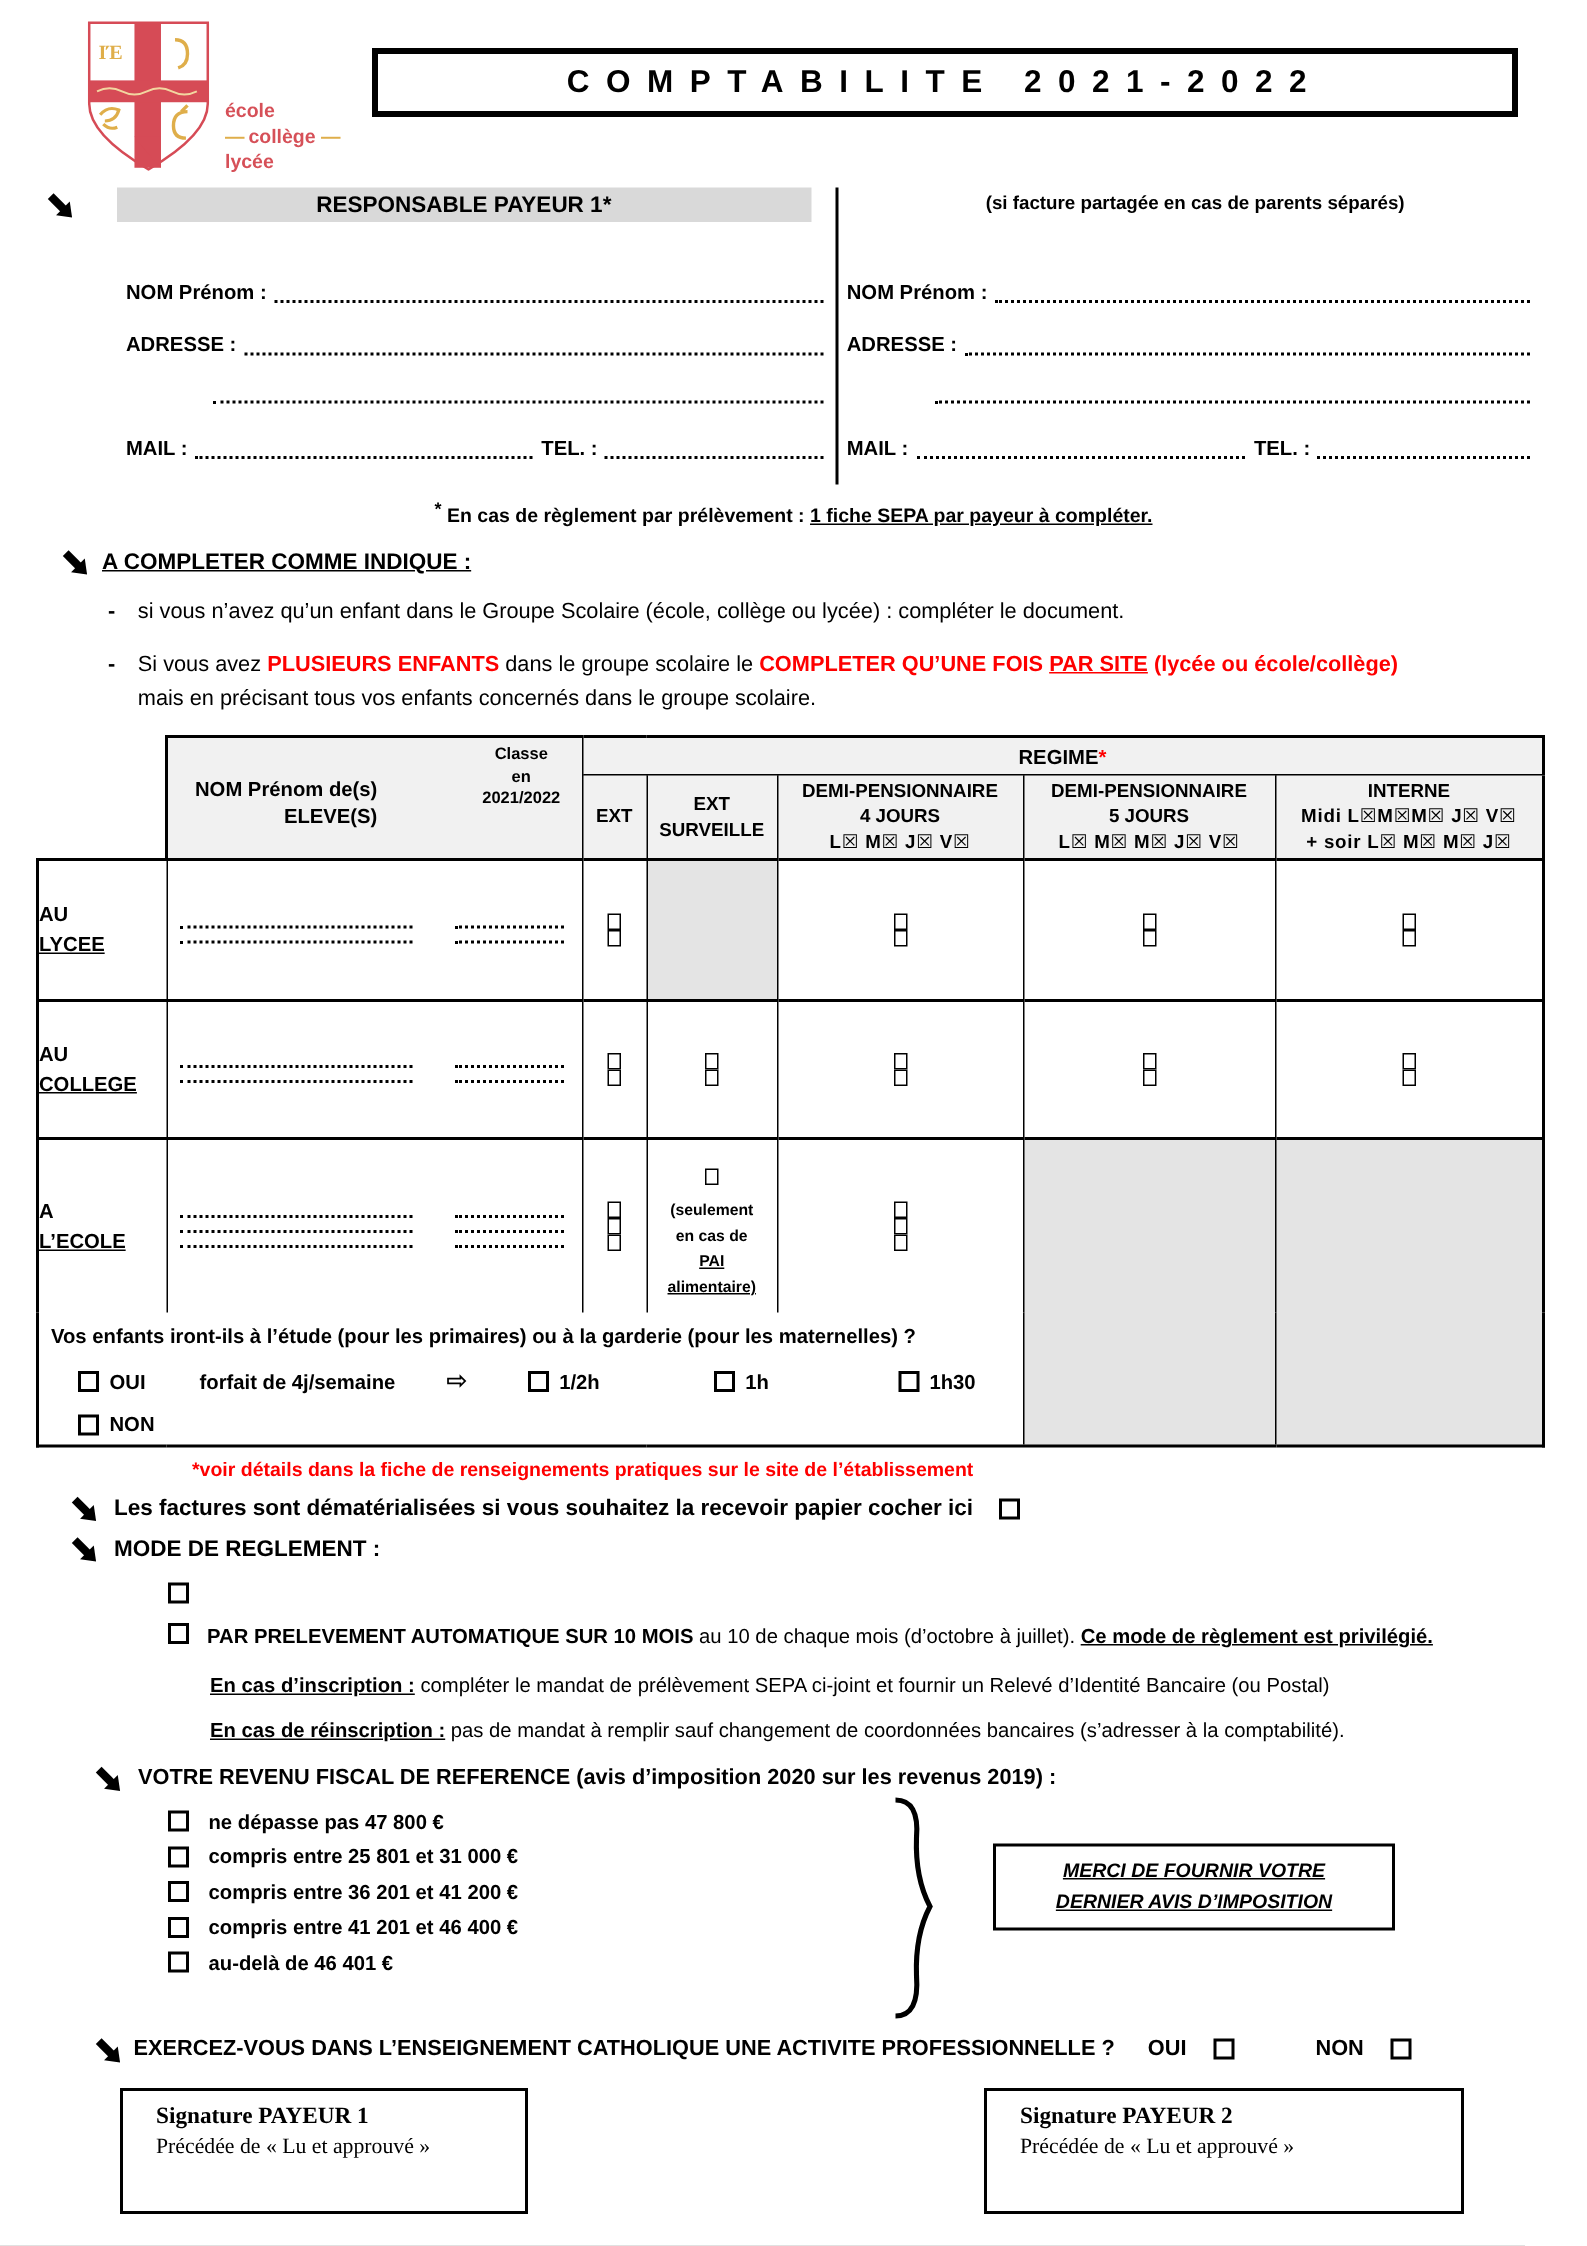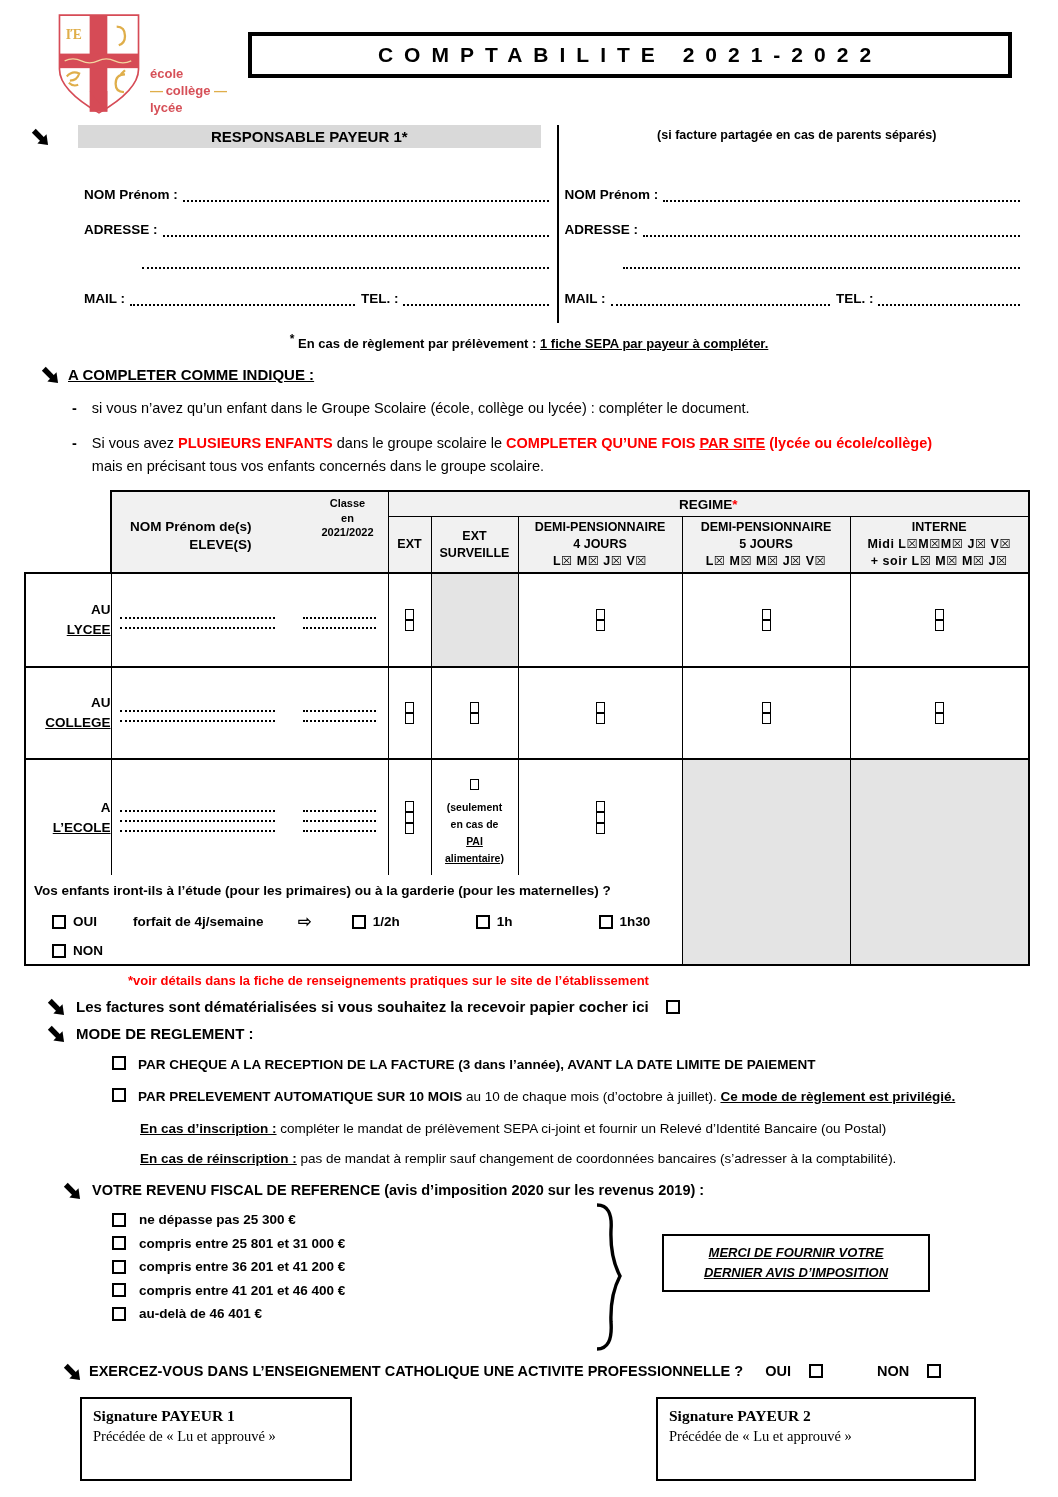--- a/index.html
+++ b/index.html
@@ -56,21 +56,21 @@
   .th-left { border-left:2.5px solid #000 !important; }
   .th-right { border-right:2.5px solid #000 !important; }
   .regime-cell { font-size:13.5px; height:25px; text-align:center; }
   .name-head { position:relative; }
   .nh-name { position:absolute; left:18px; top:54%; transform:translateY(-50%); font-size:13.5px; text-align:right; line-height:1.35; }
   .nh-classe { position:absolute; right:14px; top:4px; font-size:11px; text-align:center; line-height:1.3; }
   .subhead { text-align:center; font-size:12.5px; height:57px; line-height:1.35; }
   .subhead .days { font-size:12.5px; letter-spacing:0.5px; white-space:nowrap; }
   .row-sep td { border-top:2px solid #000; }
   .tbl tr.body-top td { border-top:2px solid #000; }
-  .sitecol { padding-left:7px; font-size:13.5px; font-weight:700; line-height:1.5;text-align:right; }
+  .sitecol { padding-left:7px; font-size:13.5px; font-weight:700; line-height:1.5; }
   .namecol { display:flex; flex-direction:column; justify-content:space-around; height:100%; padding:6px 12px 8px 8px; }
   .nline { display:flex; align-items:flex-end; }
   .nd1 { flex:2.15; border-bottom:2px dotted #000; height:10px; }
   .ngap { width:28px; flex:none; }
   .nd2 { flex:1; border-bottom:2px dotted #000; height:10px; }
   .cbcol { display:flex; flex-direction:column; align-items:center; justify-content:space-around; height:100%; padding:8px 0; }
   .cb-s { width:9px; height:11px; border:1.5px solid #000; display:inline-block; flex:none; background:#fff; }
   .cb-m { width:14px; height:14px; border:2px solid #000; display:inline-block; flex:none; background:#fff; }
   .blocked { background:#e4e4e4; }
   .no-bottom { border-bottom:none !important; }
@@ -101,21 +101,21 @@
            display:flex; flex-direction:column; align-items:center; justify-content:center;
            font-weight:700; font-style:italic; font-size:13px; text-align:center; line-height:1.55; }
   .merci div { text-decoration:underline; }
 
   .act { display:flex; align-items:center; margin:10px 0 0 62px; font-weight:700; font-size:14.5px; gap:8px; }
   .act .lbl1 { margin-left:14px; }
   .act .cb-m { margin-left:10px; }
   .act .lbl2 { margin-left:46px; }
 
   .sig-row { display:flex; margin:16px 82px 0 80px; }
-  .sigbox { border:2px solid #000; width:272px; height:84px; padding:8px 11px;
+  .sigbox { border:2px solid #000; width:272px; height:84px; padding:8px 22px;
             font-family:"Liberation Serif","DejaVu Serif",serif; }
   .sigbox.two { margin-left:auto; width:320px; }
   .sigbox .t { font-weight:700; font-size:15.5px; }
   .sigbox .n { font-size:14.5px; margin-top:3px; }
 </style>
 </head>
 <body>
 
 <svg width="0" height="0" style="position:absolute">
   <defs>
@@ -446,21 +446,20 @@
     <span class="cb-m" style="margin-left:6px"></span>
   </div>
   <div class="line-arrow modeh">
     <svg class="arr" viewBox="0 0 16 16">
         <use href="#arrow-se"></use>
       </svg>
     <span>MODE DE REGLEMENT :</span>
   </div>
   <div class="opt">
     <span class="cb-m"></span>
-    <span class="b">PAR CHEQUE A LA RECEPTION DE LA FACTURE (3 dans l’année), AVANT LA DATE LIMITE DE PAIEMENT</span>
   </div>
   <div class="opt">
     <span class="cb-m"></span>
     <span><span class="b">PAR PRELEVEMENT AUTOMATIQUE </span><span class="b">SUR 10 MOIS</span><span> au 10 de chaque mois (d’octobre à juillet). </span><span class="b u">Ce mode de règlement est privilégié.</span></span>
   </div>
   <div class="para">
     <span class="b u">En cas d’inscription :</span><span> compléter le mandat de prélèvement SEPA ci-joint et fournir un Relevé d’Identité Bancaire (ou Postal)</span>
   </div>
   <div class="para">
     <span class="b u">En cas de réinscription :</span><span> pas de mandat à remplir sauf changement de coordonnées bancaires (s’adresser à la comptabilité).</span>
@@ -469,21 +468,21 @@
   <div class="line-arrow revh" style="margin-left:62px">
     <svg class="arr" viewBox="0 0 16 16">
         <use href="#arrow-se"></use>
       </svg>
     <span>VOTRE REVENU FISCAL DE REFERENCE (avis d’imposition 2020 sur les revenus 2019) :</span>
   </div>
   <div class="rev-flex">
     <div class="rev-list">
       <div class="rev-item">
           <span class="cb-m"></span>
-          <span>ne dépasse pas 25 300 €</span>
+          <span>ne dépasse pas 47 800 €</span>
         </div>
       <div class="rev-item">
           <span class="cb-m"></span>
           <span>compris entre  25 801 et 31 000 €</span>
         </div>
       <div class="rev-item">
           <span class="cb-m"></span>
           <span>compris entre  36 201 et 41 200 €</span>
         </div>
       <div class="rev-item">

